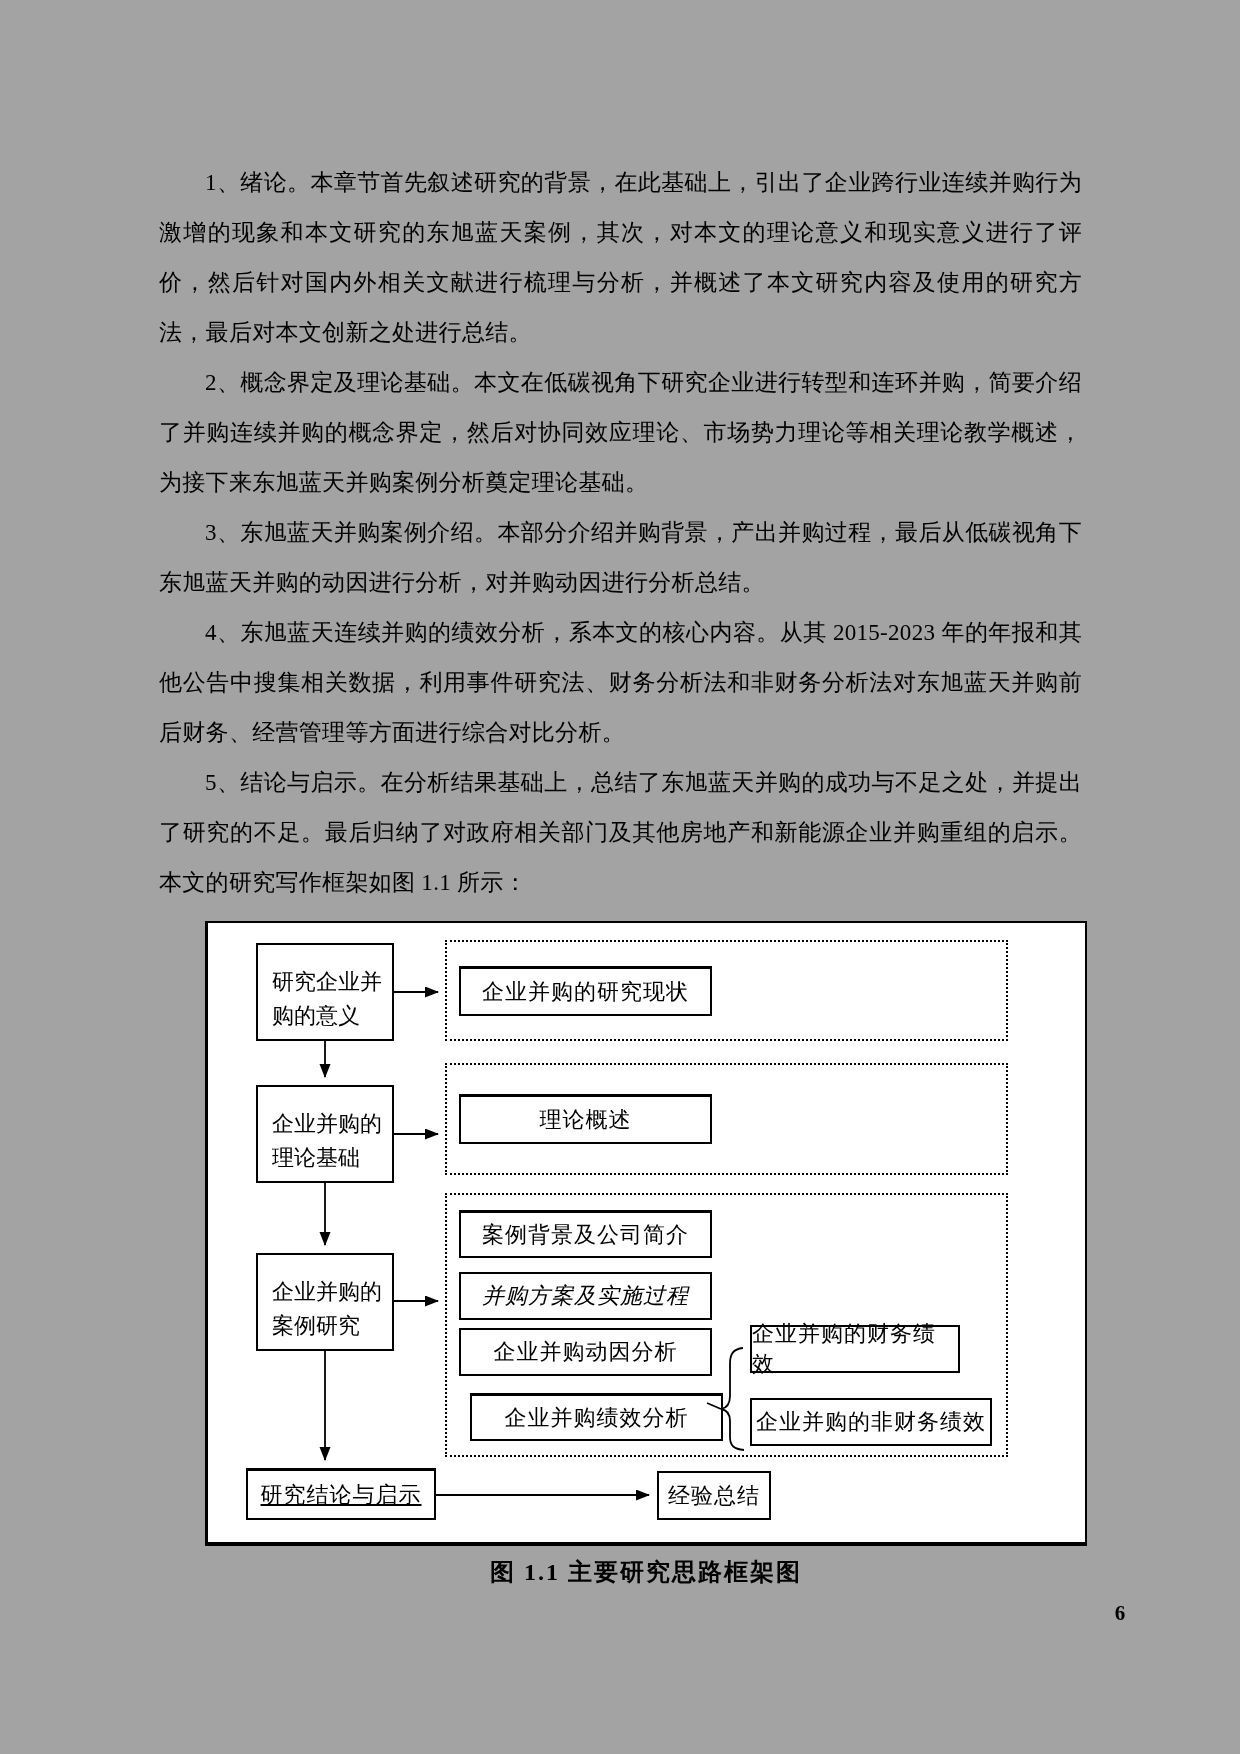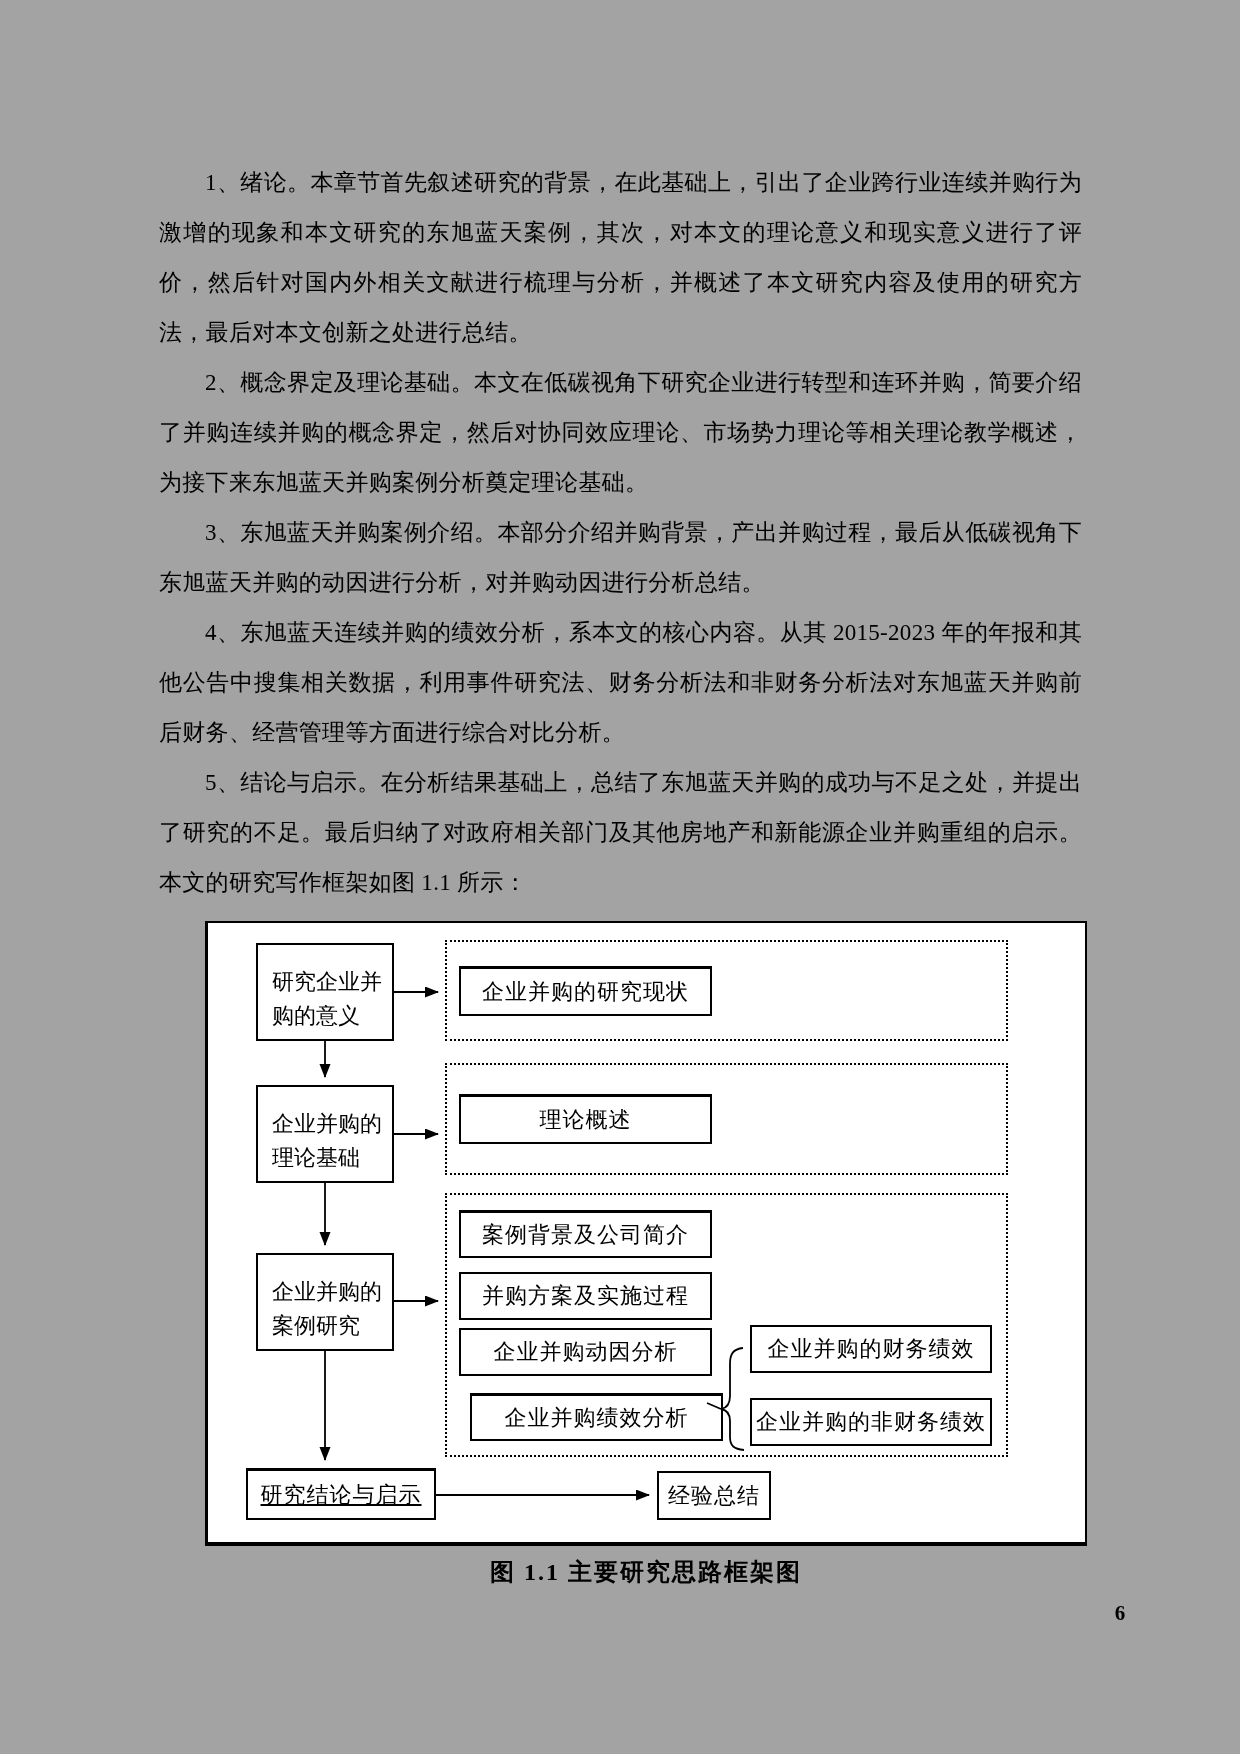--- a/index.html
+++ b/index.html
@@ -62,25 +62,25 @@
     <div>理论基础</div>
   </div>
   <div class="fbox lbox" style="left:256px;top:1253px;width:138px;height:98px;">
     <div>企业并购的</div>
     <div>案例研究</div>
   </div>
 
   <div class="fbox cbox" style="left:459px;top:966px;width:253px;height:50px;border-top-width:3px;">企业并购的研究现状</div>
   <div class="fbox cbox" style="left:459px;top:1094px;width:253px;height:50px;border-top-width:3px;">理论概述</div>
   <div class="fbox cbox" style="left:459px;top:1210px;width:253px;height:48px;border-top-width:3px;">案例背景及公司简介</div>
-  <div class="fbox cbox" style="left:459px;top:1272px;width:253px;height:48px;">并购方案及实施过程</div>
+  <div class="fbox cbox" style="left:459px;top:1272px;width:253px;height:48px;font-style:italic;">并购方案及实施过程</div>
   <div class="fbox cbox" style="left:459px;top:1328px;width:253px;height:48px;">企业并购动因分析</div>
   <div class="fbox cbox" style="left:470px;top:1393px;width:253px;height:48px;border-top-width:3px;">企业并购绩效分析</div>
 
-  <div class="fbox cbox" style="left:750px;top:1325px;width:242px;height:48px;">企业并购的财务绩效</div>
+  <div class="fbox cbox" style="left:750px;top:1325px;width:210px;height:48px;">企业并购的财务绩效</div>
   <div class="fbox cbox" style="left:750px;top:1398px;width:242px;height:48px;">企业并购的非财务绩效</div>
 
   <div class="fbox cbox" style="left:246px;top:1468px;width:190px;height:52px;border-top-width:3px;text-decoration:underline;">研究结论与启示</div>
   <div class="fbox cbox" style="left:657px;top:1471px;width:114px;height:49px;">经验总结</div>
 
   <svg class="fig-svg" viewBox="0 0 1240 1754" xmlns="http://www.w3.org/2000/svg">
     <defs>
       <marker id="arr" markerUnits="userSpaceOnUse" markerWidth="15" markerHeight="12" refX="13" refY="5.5" orient="auto">
         <path d="M0,0 L14,5.5 L0,11 z" fill="#000"></path>
       </marker>

